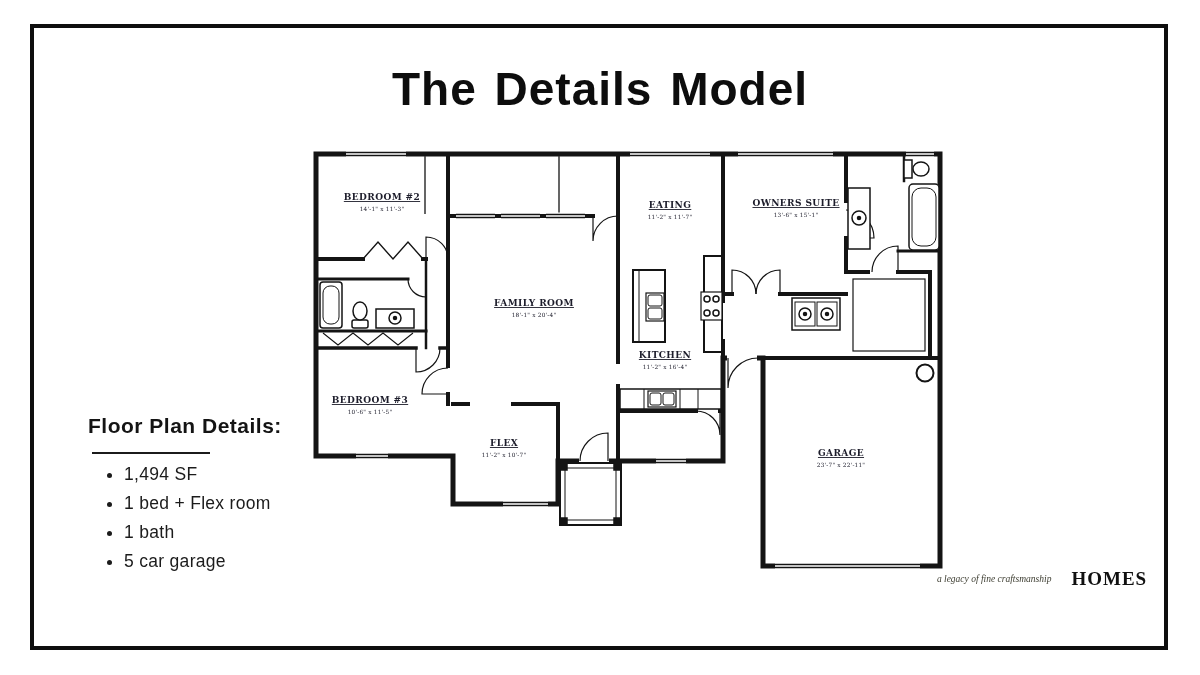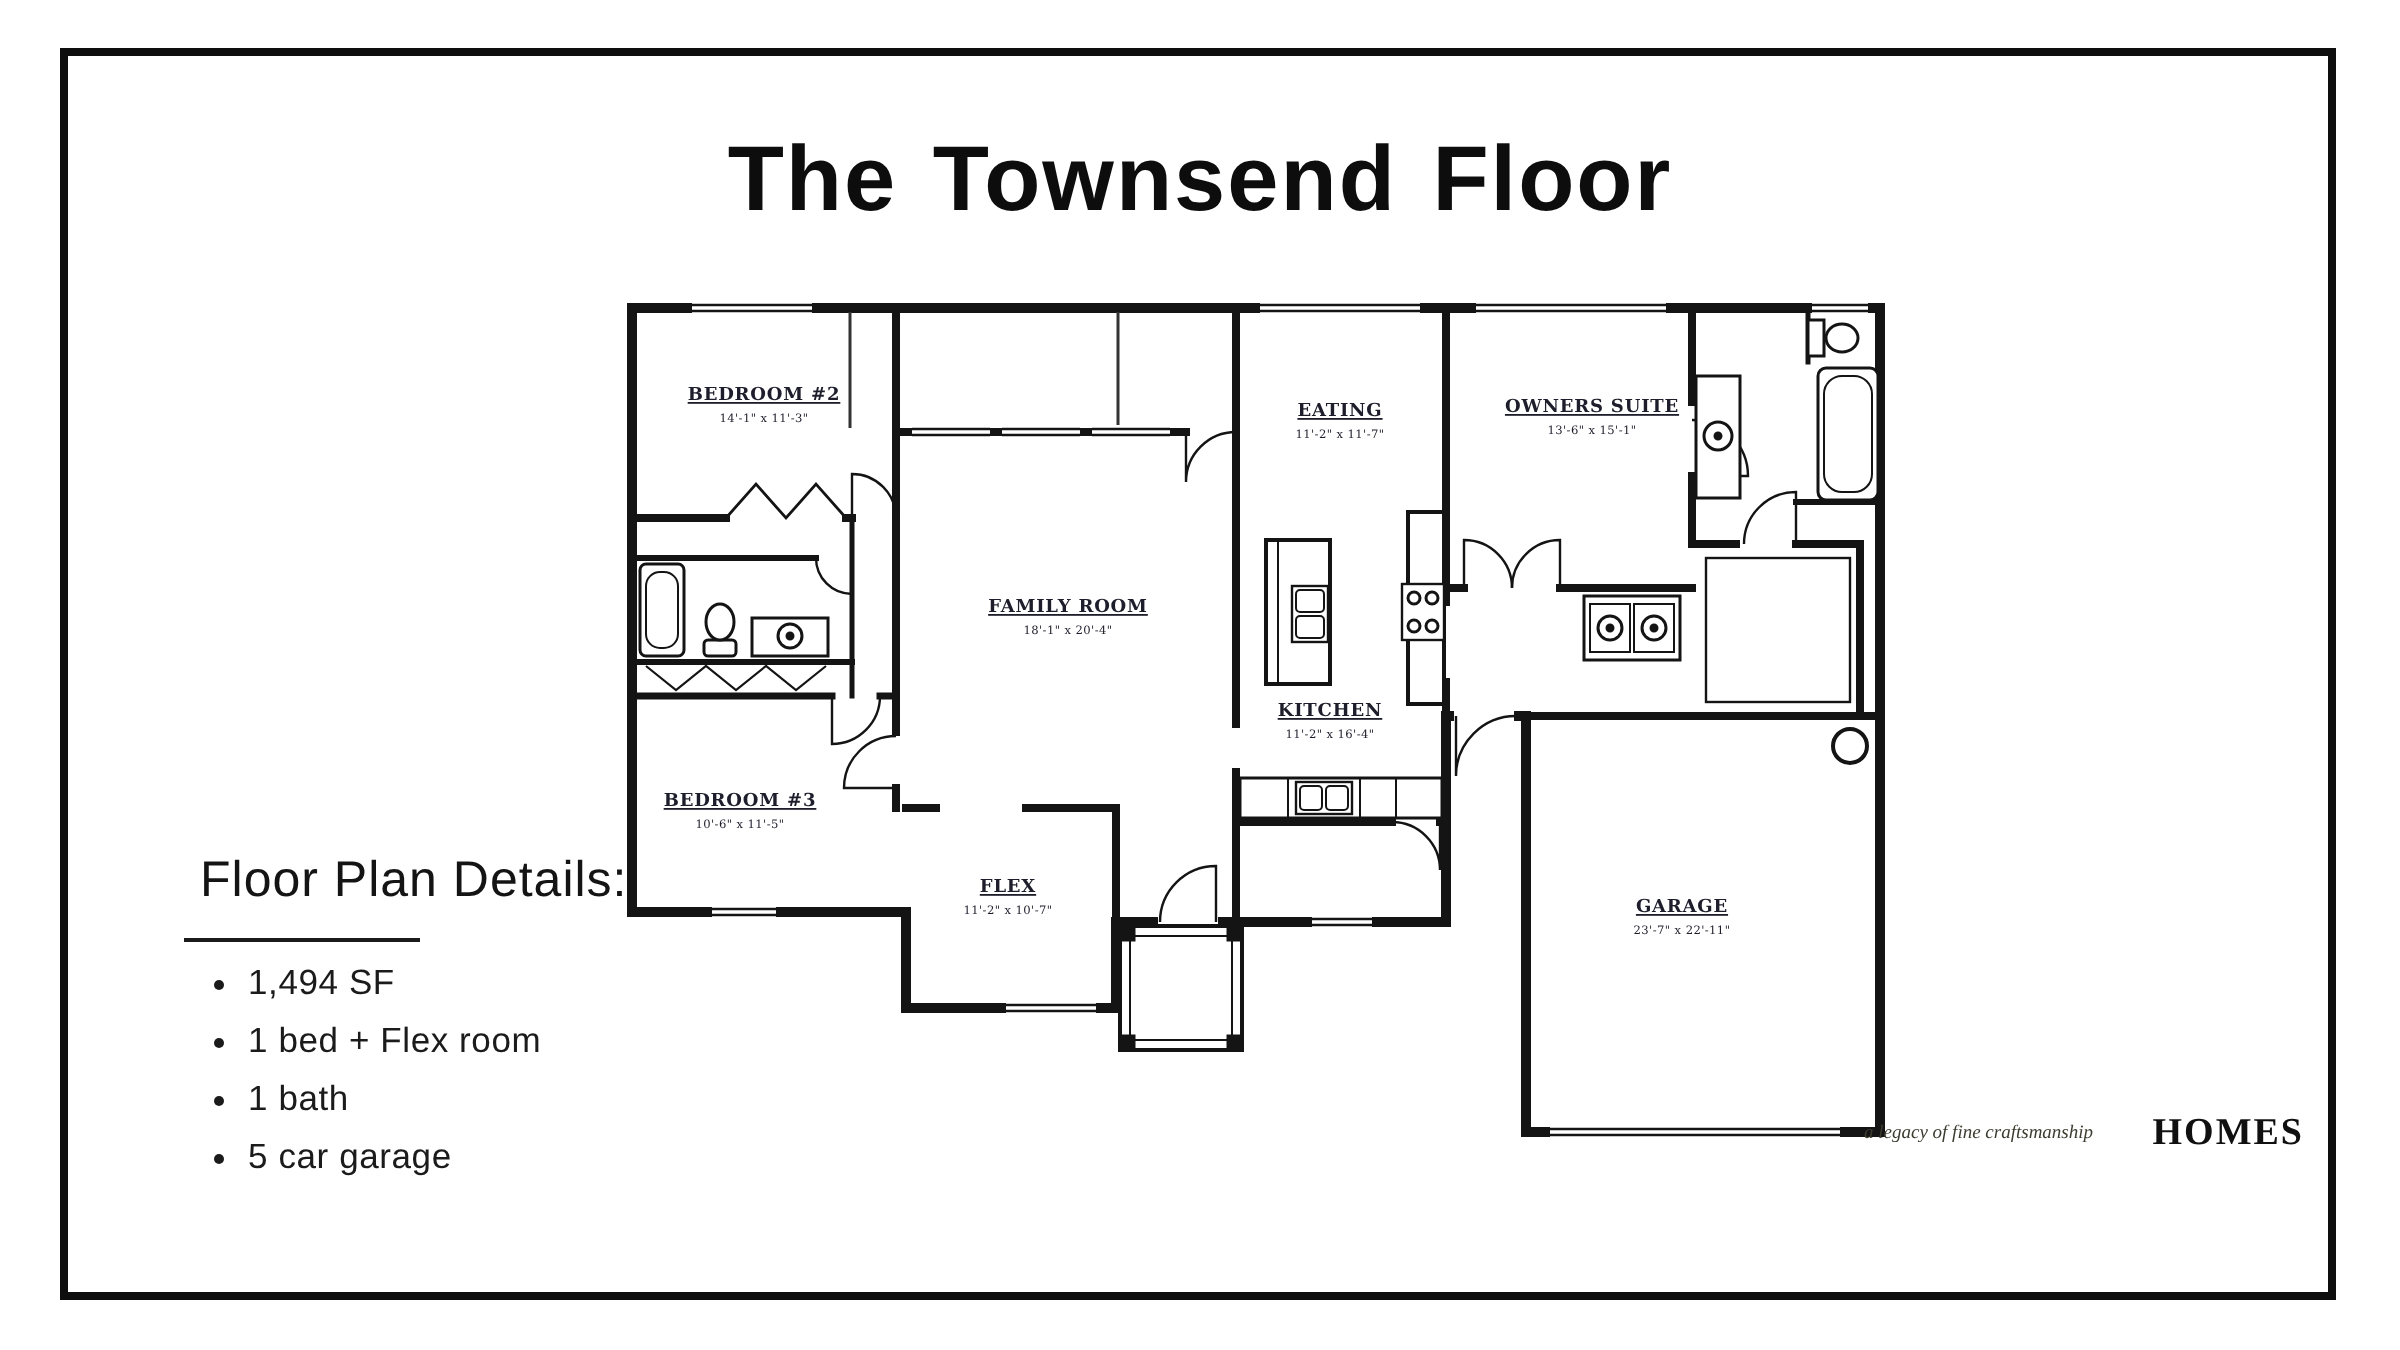--- a/index.html
+++ b/index.html
@@ -4,44 +4,44 @@
 <style>
   html,body{margin:0;padding:0;background:#ffffff;}
   #stage{position:relative;width:1200px;height:675px;background:#ffffff;overflow:hidden;
          font-family:"Liberation Sans",sans-serif;}
   #frame{position:absolute;left:30px;top:24px;width:1130px;height:618px;
          border:4px solid #0e0e0e;background:#ffffff;}
   #title{position:absolute;left:0;top:62px;width:100%;text-align:center;
          font-size:46px;font-weight:600;color:#0d0d0d;letter-spacing:1px;word-spacing:4px;}
   #plan-wrap{position:absolute;left:308px;top:146px;width:648px;height:432px;}
   #details{position:absolute;left:88px;top:414px;width:270px;color:#1b1b1b;}
-  #details h2{margin:12px;font-size:25px;font-weight:400;letter-spacing:.5px;color:#141414;}
+  #details h2{margin:0;font-size:21px;font-weight:700;letter-spacing:.5px;color:#141414;}
   #details .rule{width:118px;height:2px;background:#1b1b1b;margin:14px 0 10px 4px;}
   #details ul{margin:8px 0 0 0;padding-left:36px;}
   #details li{font-size:17.5px;margin-bottom:8px;letter-spacing:.3px;color:#1b1b1b;}
   #logo{position:absolute;left:932px;top:556px;width:220px;}
   #logo .line1{display:flex;align-items:baseline;line-height:1;
                font-family:"Liberation Serif",serif;font-weight:bold;letter-spacing:-1px;}
   #logo .turner{font-size:32px;}
   #logo .amp{font-size:34px;margin:0 -2px;}
   #logo .son{font-size:32px;}
-  #logo .line2{display:flex;justify-content:space-between;align-items:center;margin-top:0px;gap:20px;}
+  #logo .line2{display:flex;justify-content:center;align-items:center;margin-top:12px;gap:20px;}
   #logo .tagline{font-family:"Liberation Serif",serif;font-style:italic;font-size:9.5px;color:#3c3c30;}
   #logo .homes{font-family:"Liberation Serif",serif;font-weight:bold;font-size:19px;color:#101010;letter-spacing:1px;}
   svg text{font-family:"DejaVu Serif",serif;}
   .room-name{font-size:9px;font-weight:bold;letter-spacing:.4px;text-decoration:underline;}
   .room-dims{font-size:5.8px;letter-spacing:.2px;}
 </style>
 </head>
 <body>
 
 <div id="stage">
   <div id="frame"></div>
 
-  <div id="title">The Townsend Floor</div>
+  <div id="title">The Details Model</div>
 
   <div id="plan-wrap">
     <svg viewBox="0 0 648 432" width="648" height="432">
 
       <g stroke="#141414" fill="none" stroke-linecap="square">
         <path d="M8,8 H632 V420 H455 V212 H415 V315 H250 V358 H145 V310 H8 Z" stroke-width="5"></path>
       </g>
 
       <g stroke="#141414" fill="none" stroke-width="4" stroke-linecap="square">
         <path d="M140,8 V220 M140,248 V258"></path>

